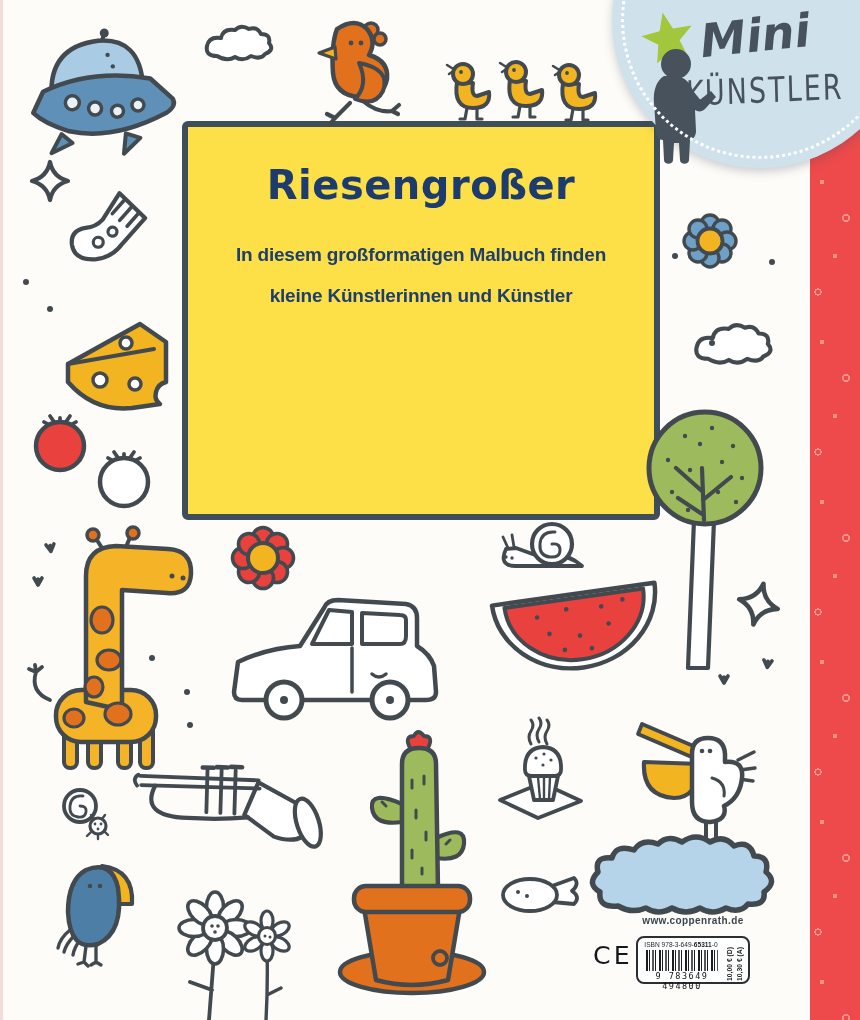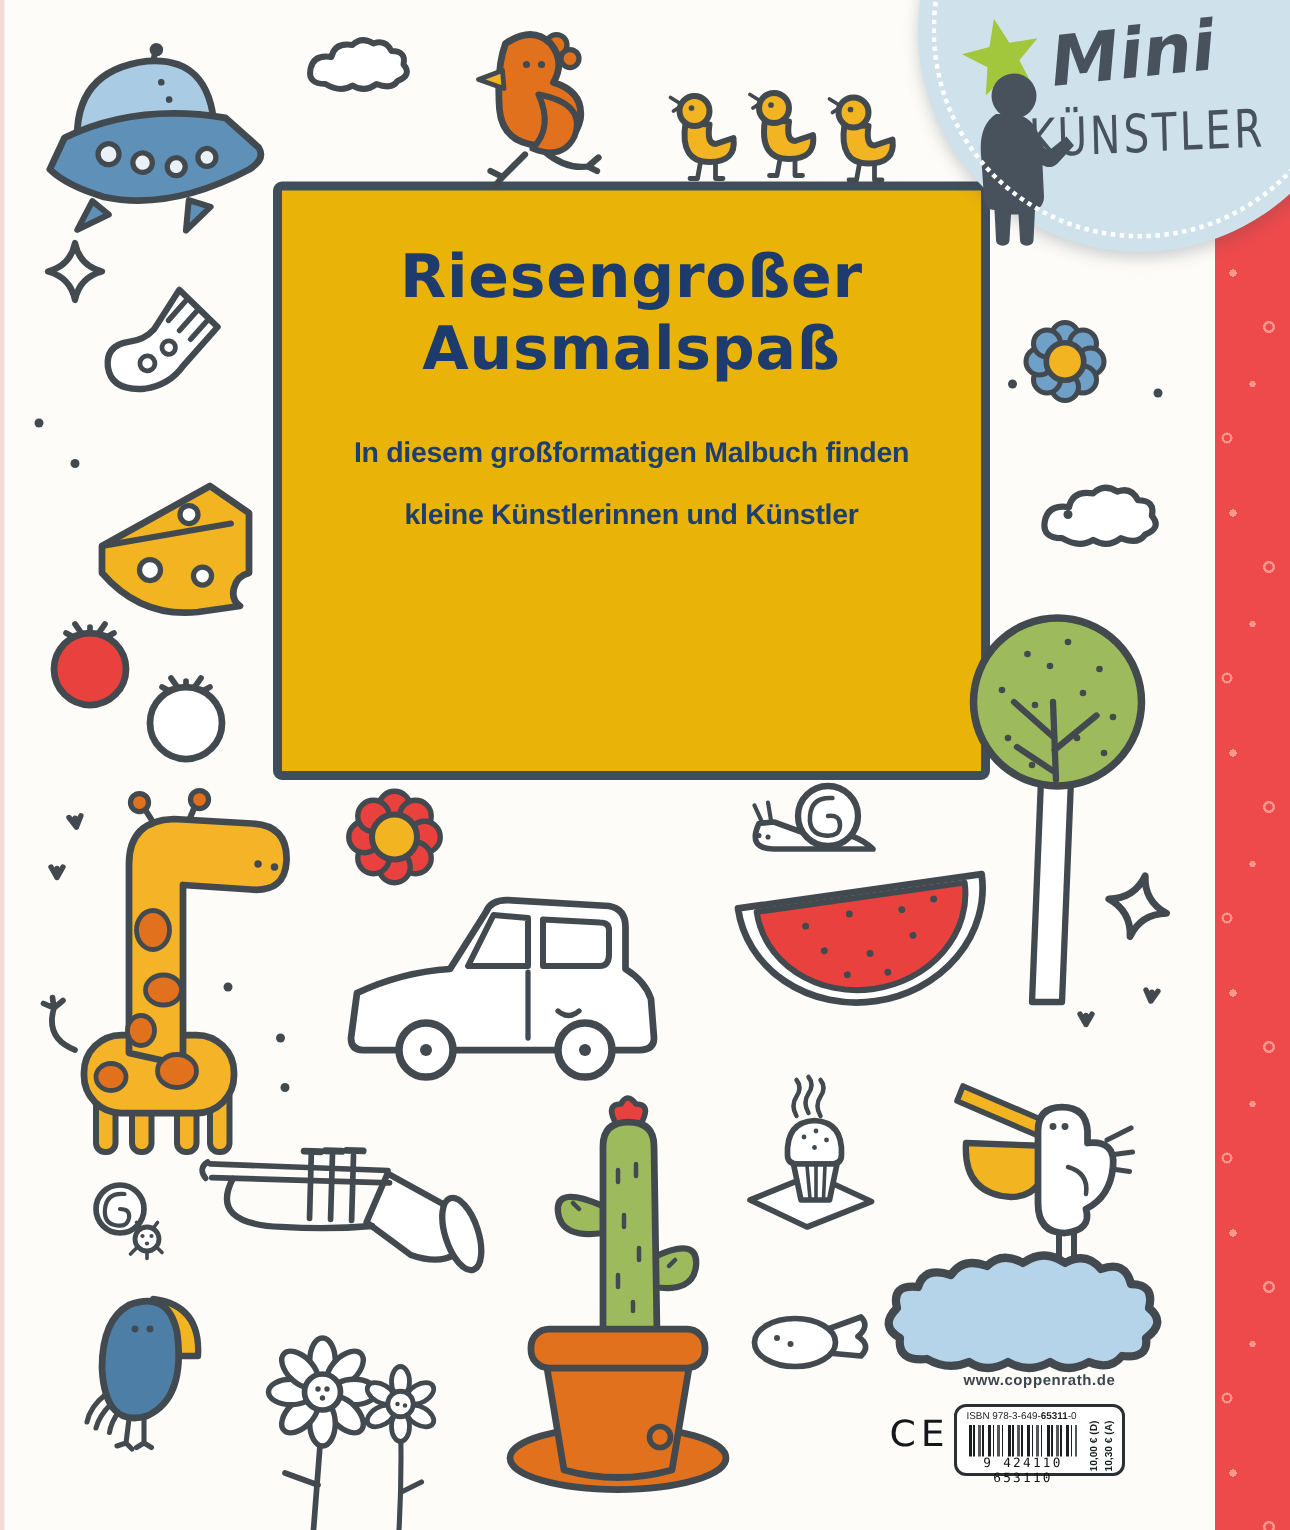--- a/index.html
+++ b/index.html
@@ -9,21 +9,21 @@
   
   .stripe{position:absolute;right:0;top:0;width:50px;height:100%;z-index:1;
     background-color:#ee4a4c;
     background-image:
       radial-gradient(circle 4px at 12px 22px, rgba(255,166,155,.85) 60%, transparent 62%),
       radial-gradient(circle 5px at 36px 58px, transparent 45%, rgba(255,166,155,.8) 50% 78%, transparent 82%),
       radial-gradient(circle 3.5px at 25px 96px, rgba(255,166,155,.8) 60%, transparent 64%),
       radial-gradient(circle 4.5px at 8px 132px, transparent 45%, rgba(255,166,155,.8) 52% 80%, transparent 84%);
     background-size:50px 160px;}
   
-  .textbox{position:absolute;left:182px;top:121px;width:478px;height:399px;background:#eab308;
+  .textbox{position:absolute;left:182px;top:121px;width:478px;height:399px;background:#fde047;
     border:6px solid #3e4e5b;border-radius:6px;z-index:2;box-sizing:border-box;text-align:center;}
   .title{margin-top:34px;font-family:"DejaVu Sans",sans-serif;font-weight:bold;
     font-size:40px;line-height:48px;color:#1d3c6d;letter-spacing:.5px;}
   .bodytext{margin-top:25px;font-family:"Liberation Sans",sans-serif;font-weight:bold;
     font-size:19px;line-height:41px;color:#1d3e6e;letter-spacing:-.2px;}
   
   svg.doodles{position:absolute;left:0;top:0;z-index:3;pointer-events:none;}
   .o{stroke:#424a50;stroke-linecap:round;stroke-linejoin:round;}
   
   .badge{position:absolute;left:612px;top:-128px;width:296px;height:296px;border-radius:50%;
@@ -56,21 +56,20 @@
 </head>
 <body>
 
 <div class="stage">
   <div class="left-edge"></div>
   <div class="stripe"></div>
 
   <div class="textbox">
     <div class="title">
       <div>Riesengroßer</div>
-      <div>Ausmalspaß</div>
     </div>
     <div class="bodytext">
       <div>In diesem großformatigen Malbuch finden</div>
       <div>kleine Künstlerinnen und Künstler</div>
     </div>
   </div>
 
   <svg class="doodles" width="860" height="1020" viewBox="0 0 860 1020">
     <defs>
       <g id="chick">
@@ -415,19 +414,19 @@
     </svg>
     <div class="brand1">Mini</div>
     <div class="brand2">KÜNSTLER</div>
   </div>
 
   <div class="website">www.coppenrath.de</div>
   <div class="ce">CE</div>
   <div class="label">
     <div class="isbn"><span>ISBN 978-3-649-</span><b>65311</b><span>-0</span></div>
     <div class="bars"></div>
-    <div class="digits">9 424110 653110</div>
+    <div class="digits">9 783649 494800</div>
     <div class="prices">
       <span>10,00 € (D)</span>
       <span>10,30 € (A)</span>
     </div>
   </div>
 </div>
 
 </body></html>

